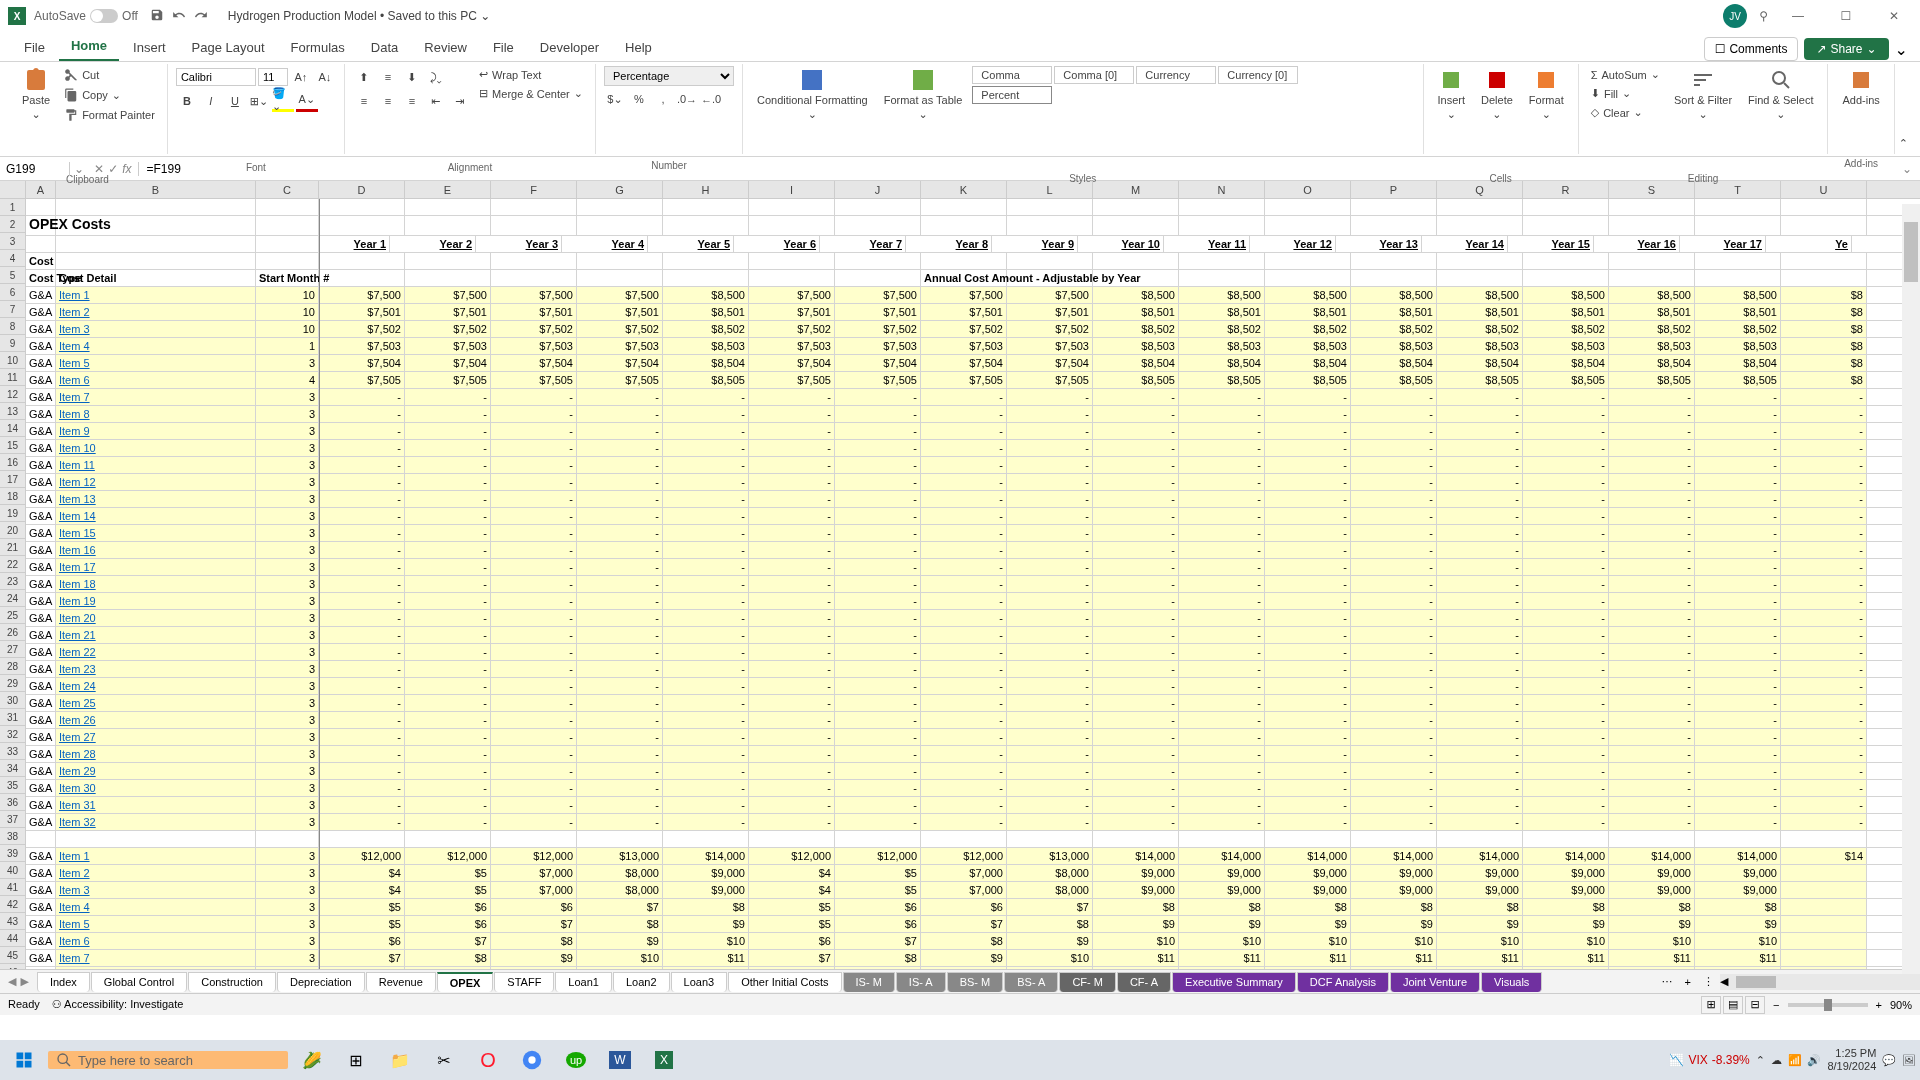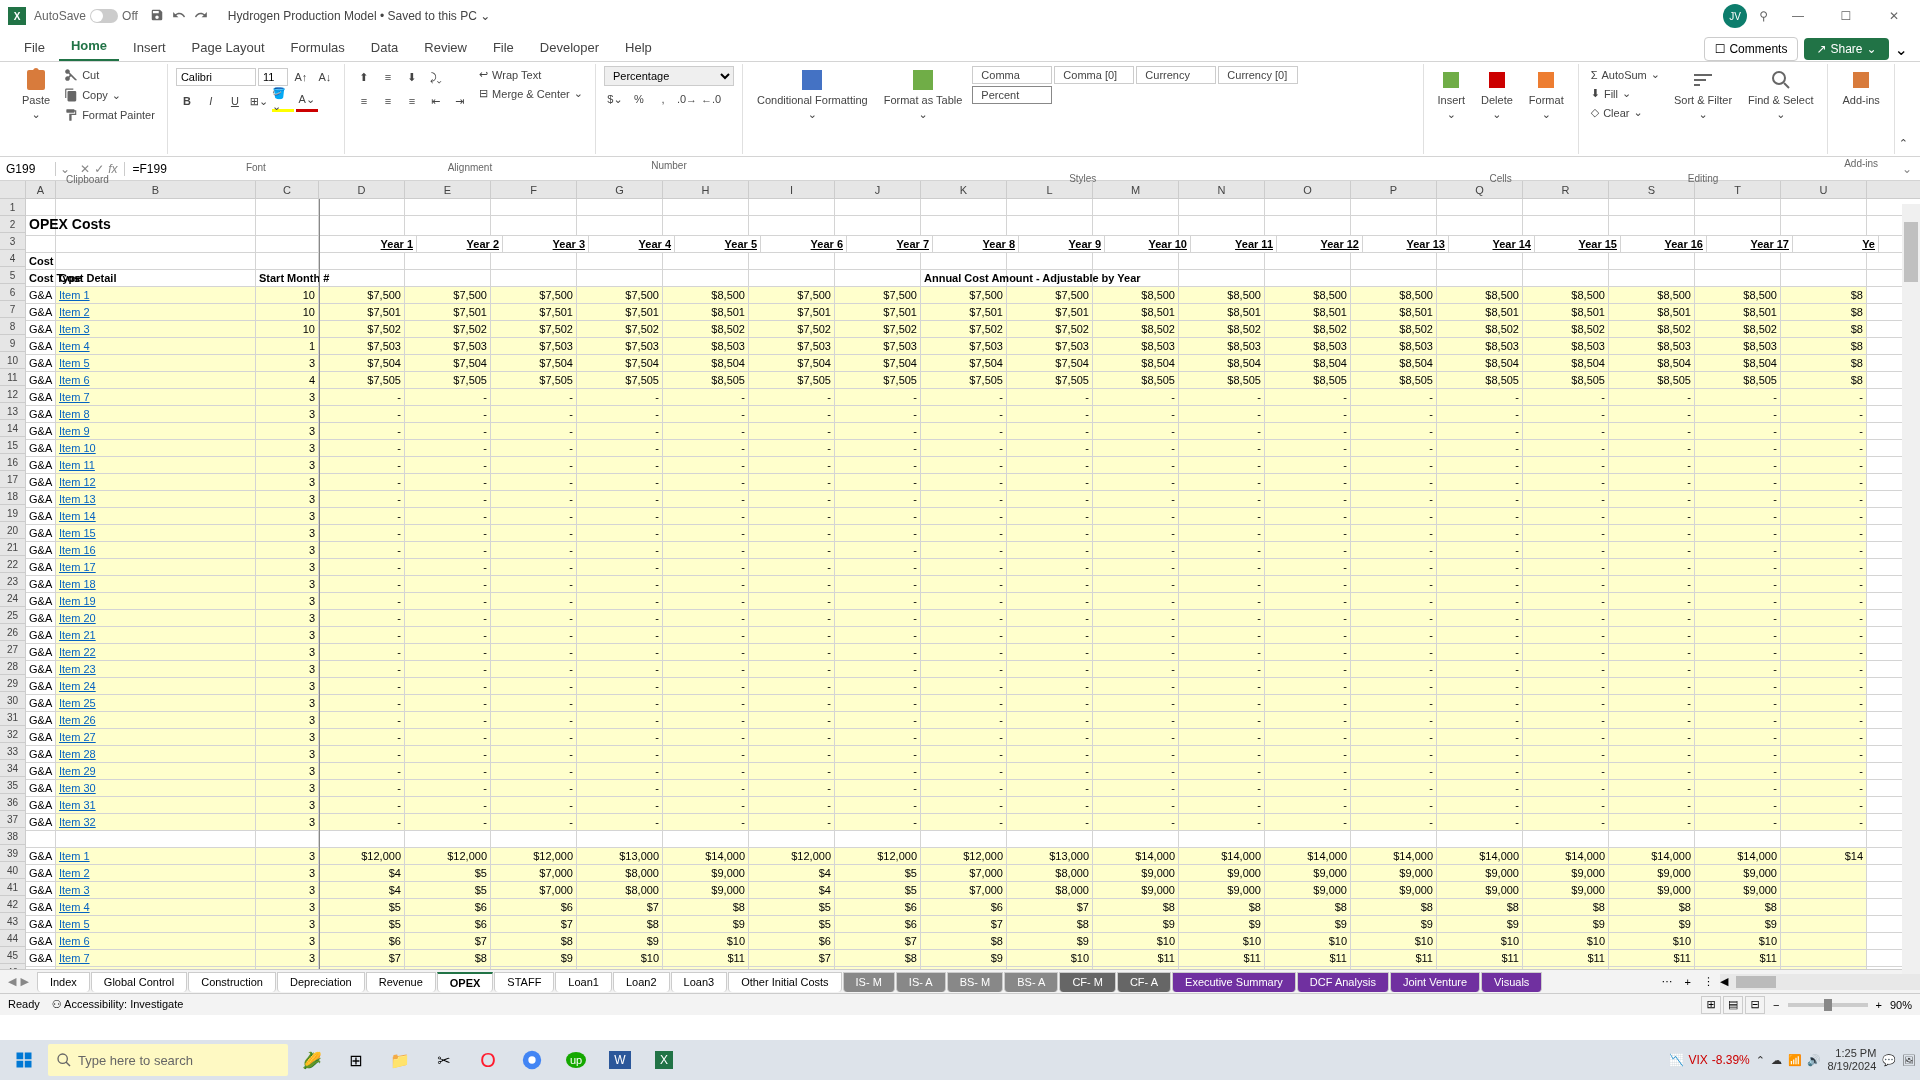--- a/index.html
+++ b/index.html
@@ -42,21 +42,21 @@
 .font-name { width: 80px; }
 .font-size { width: 30px; }
 .icon-btn { width: 22px; height: 22px; display: flex; align-items: center; justify-content: center; cursor: pointer; }
 .number-format-select { border: 1px solid #ccc; padding: 2px 4px; width: 130px; font-size: 11px; }
 .style-gallery { display: flex; flex-direction: column; gap: 2px; }
 .style-item { border: 1px solid #ccc; padding: 2px 8px; font-size: 11px; width: 80px; }
 .style-item.percent { border: 1px solid #888; }
 
 
 .formula-bar { height: 24px; display: flex; align-items: center; border-bottom: 1px solid #d4d4d4; font-size: 12px; }
-.name-box { width: 56px; border-right: 1px solid #ccc; padding: 0 6px; }
+.name-box { width: 70px; border-right: 1px solid #ccc; padding: 0 6px; }
 .fx-controls { display: flex; gap: 4px; padding: 0 6px; border-right: 1px solid #ccc; color: #888; }
 .formula-input { flex: 1; padding: 0 8px; }
 
 
 .col-headers { height: 18px; display: flex; background: #e6e6e6; border-bottom: 1px solid #ccc; font-size: 11px; }
 .corner { width: 26px; border-right: 1px solid #ccc; background: #e6e6e6; }
 .col-header { border-right: 1px solid #ccc; text-align: center; line-height: 18px; color: #444; }
 
 
 .grid-area { display: flex; height: 770px; overflow: hidden; position: relative; }
@@ -92,21 +92,21 @@
 .status-bar .right { margin-left: auto; display: flex; align-items: center; gap: 8px; }
 .view-btns { display: flex; gap: 2px; }
 .view-btn { width: 20px; height: 18px; border: 1px solid #ccc; display: flex; align-items: center; justify-content: center; }
 .zoom-slider { width: 80px; height: 4px; background: #ccc; position: relative; }
 .zoom-slider::after { content: ''; width: 8px; height: 12px; background: #888; position: absolute; left: 36px; top: -4px; }
 
 
 .taskbar { position: absolute; bottom: 0; left: 0; right: 0; height: 40px; background: #dde3ea; display: flex; align-items: center; padding: 0 4px; gap: 4px; }
 .taskbar .start { width: 40px; height: 40px; display: flex; align-items: center; justify-content: center; }
 .taskbar .start svg { width: 18px; height: 18px; }
-.taskbar .search-box { height: 32px; width: 240px; background: #fef9c3; border-radius: 2px; display: flex; align-items: center; padding: 0 8px; gap: 6px; font-size: 13px; color: #666; }
+.taskbar .search-box { height: 18px; width: 240px; background: #fdba74; border-radius: 2px; display: flex; align-items: center; padding: 0 8px; gap: 6px; font-size: 13px; color: #666; }
 .taskbar .tb-icon { width: 40px; height: 40px; display: flex; align-items: center; justify-content: center; }
 .taskbar .tb-right { margin-left: auto; display: flex; align-items: center; gap: 6px; font-size: 11px; color: #333; }
 .taskbar .stock { color: #c00; font-size: 12px; display: flex; align-items: center; gap: 4px; }
 .taskbar .clock { text-align: right; line-height: 1.2; }
 
 .vscroll { position: absolute; right: 0; top: 204px; width: 18px; height: 770px; background: #f0f0f0; }
 .vscroll-thumb { width: 14px; height: 60px; background: #c0c0c0; margin: 18px auto 0; }
 </style>
 </head>
 <body>
@@ -460,21 +460,21 @@
         <div class="cell " style="width: 86px;"></div>
         <div class="cell " style="width: 86px;"></div>
         <div class="cell " style="width: 86px;"></div>
         <div class="cell " style="width: 86px;"></div>
         <div class="cell " style="width: 86px;"></div>
       </div>
       <div class="grid-row">
         <div class="cell " style="width: 30px;"></div>
         <div class="cell " style="width: 200px;"></div>
         <div class="cell " style="width: 63px;"></div>
-        <div class="cell header-row" style="width: 98px;">Year 1</div>
+        <div class="cell header-row" style="width: 71px;">Year 1</div>
         <div class="cell header-row" style="width: 86px;">Year 2</div>
         <div class="cell header-row" style="width: 86px;">Year 3</div>
         <div class="cell header-row" style="width: 86px;">Year 4</div>
         <div class="cell header-row" style="width: 86px;">Year 5</div>
         <div class="cell header-row" style="width: 86px;">Year 6</div>
         <div class="cell header-row" style="width: 86px;">Year 7</div>
         <div class="cell header-row" style="width: 86px;">Year 8</div>
         <div class="cell header-row" style="width: 86px;">Year 9</div>
         <div class="cell header-row" style="width: 86px;">Year 10</div>
         <div class="cell header-row" style="width: 86px;">Year 11</div>

